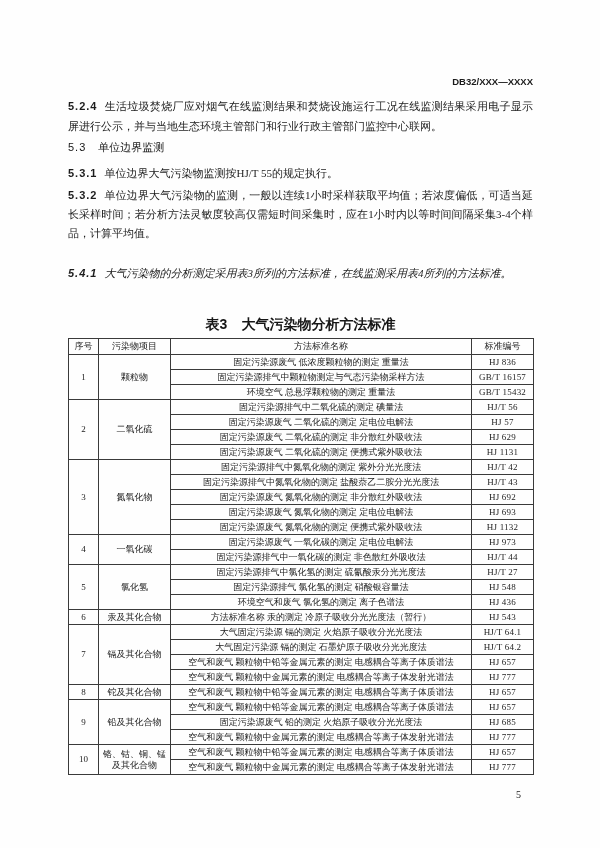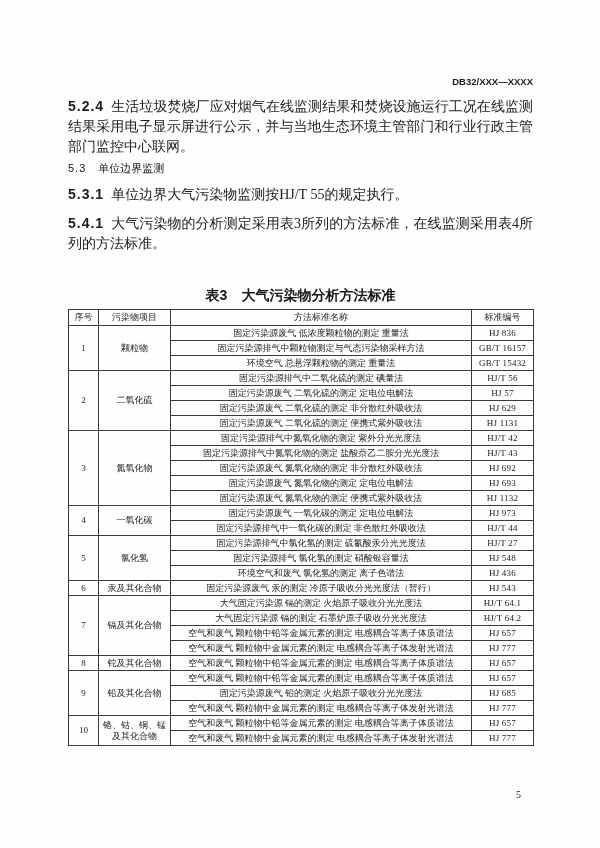--- a/index.html
+++ b/index.html
@@ -21,21 +21,21 @@
   .doc-code {
     margin-top: 76px;
     text-align: right;
     font-family: "Liberation Sans", "DejaVu Sans", sans-serif;
     font-weight: bold;
     font-size: 9.5px;
     line-height: 12px;
     color: #1a1a1a;
   }
   .clause {
-    font-size: 14px;
+    font-size: 11px;
     line-height: 20px;
     text-align: justify;
     color: #1c1c1c;
   }
   .clause .cnum {
     font-family: "Liberation Sans", "DejaVu Sans", sans-serif;
     font-weight: bold;
     letter-spacing: 1px;
     margin-right: 7px;
     white-space: nowrap;
@@ -46,21 +46,21 @@
     font-weight: normal;
     font-size: 11px;
     line-height: 16px;
     color: #161616;
   }
   .heading .hnum { letter-spacing: 1px; margin-right: 12px; }
   .h53 { margin-top: 3px; }
   .p531 { margin-top: 8px; }
   .p532 { margin-top: 3px; line-height: 19px; }
   .h54 { margin-top: 12px; }
-  .p541 { margin-top: 8px; }
+  .p541 { margin-top: 20px; font-style: italic; }
   .table-title {
     margin-top: 34px;
     text-align: center;
     font-family: "Liberation Sans", "DejaVu Sans", sans-serif;
     font-weight: bold;
     font-size: 14px;
     line-height: 14px;
     color: #161616;
   }
   table.methods {
@@ -109,20 +109,21 @@
 <div class="page">
 
   <div class="doc-code">DB32/XXX—XXXX</div>
 
   <p class="clause p524"><span class="cnum">5.2.4</span><span>生活垃圾焚烧厂应对烟气在线监测结果和焚烧设施运行工况在线监测结果采用电子显示屏进行公示，并与当地生态环境主管部门和行业行政主管部门监控中心联网。</span></p>
 
   <p class="heading h53"><span class="hnum">5.3</span><span>单位边界监测</span></p>
 
   <p class="clause p531"><span class="cnum">5.3.1</span><span>单位边界大气污染物监测按HJ/T 55的规定执行。</span></p>
 
+  <p class="clause p532"><span class="cnum">5.3.2</span><span>单位边界大气污染物的监测，一般以连续1小时采样获取平均值；若浓度偏低，可适当延长采样时间；若分析方法灵敏度较高仅需短时间采集时，应在1小时内以等时间间隔采集3-4个样品，计算平均值。</span></p>
 
 
   <p class="clause p541"><span class="cnum">5.4.1</span><span>大气污染物的分析测定采用表3所列的方法标准，在线监测采用表4所列的方法标准。</span></p>
 
   <div class="table-title">表3　大气污染物分析方法标准</div>
 
   <table class="methods">
     <colgroup>
       <col class="c-no">
         <col class="c-pol">
@@ -212,21 +213,21 @@
           <td class="col-method">固定污染源排气 氯化氢的测定 硝酸银容量法</td>
           <td class="col-code">HJ 548</td>
         </tr>
         <tr>
           <td class="col-method">环境空气和废气 氯化氢的测定 离子色谱法</td>
           <td class="col-code">HJ 436</td>
         </tr>
         <tr>
           <td rowspan="1">6</td>
           <td rowspan="1">汞及其化合物</td>
-          <td class="col-method">固定污染源废气 汞的测定 冷原子吸收分光光度法（暂行）</td>
+          <td class="col-method">方法标准名称 汞的测定 冷原子吸收分光光度法（暂行）</td>
           <td class="col-code">HJ 543</td>
         </tr>
         <tr>
           <td rowspan="4">7</td>
           <td rowspan="4">镉及其化合物</td>
           <td class="col-method">大气固定污染源 镉的测定 火焰原子吸收分光光度法</td>
           <td class="col-code">HJ/T 64.1</td>
         </tr>
         <tr>
           <td class="col-method">大气固定污染源 镉的测定 石墨炉原子吸收分光光度法</td>

